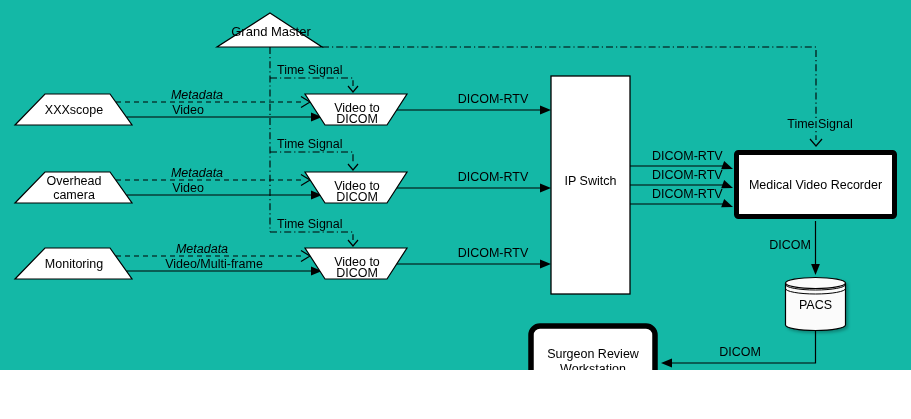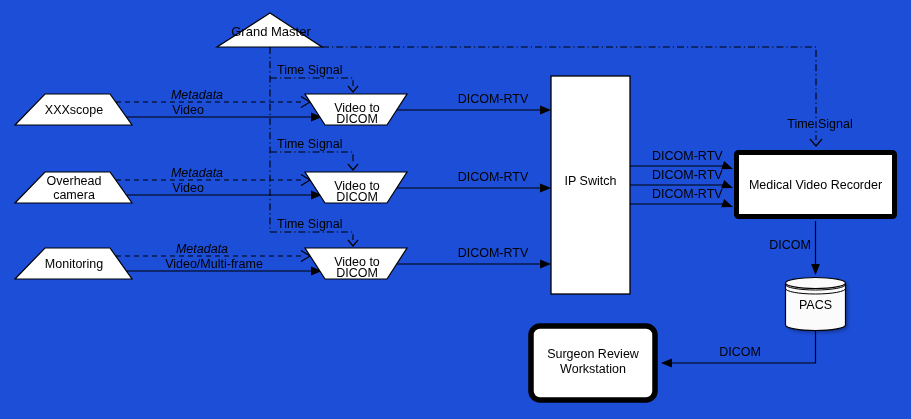--- a/index.html
+++ b/index.html
@@ -1,19 +1,19 @@
 <!DOCTYPE html>
 <html><head>
 <meta charset="utf-8">
 <style>
   html,body{margin:0;padding:0;background:#ffffff;}
   .canvas{
     position:relative;
-    width:911px;height:419px;
-    background:#1d4ed8;
+    width:911px;height:370px;
+    background:#14b8a6;
     font-family:"Liberation Sans", sans-serif;
     overflow:hidden;
   }
   svg{display:block;}
   svg text{
     fill:#000000;
     font-family:"Liberation Sans", sans-serif;
     font-size:12.5px;
   }
   .mid{text-anchor:middle;}

